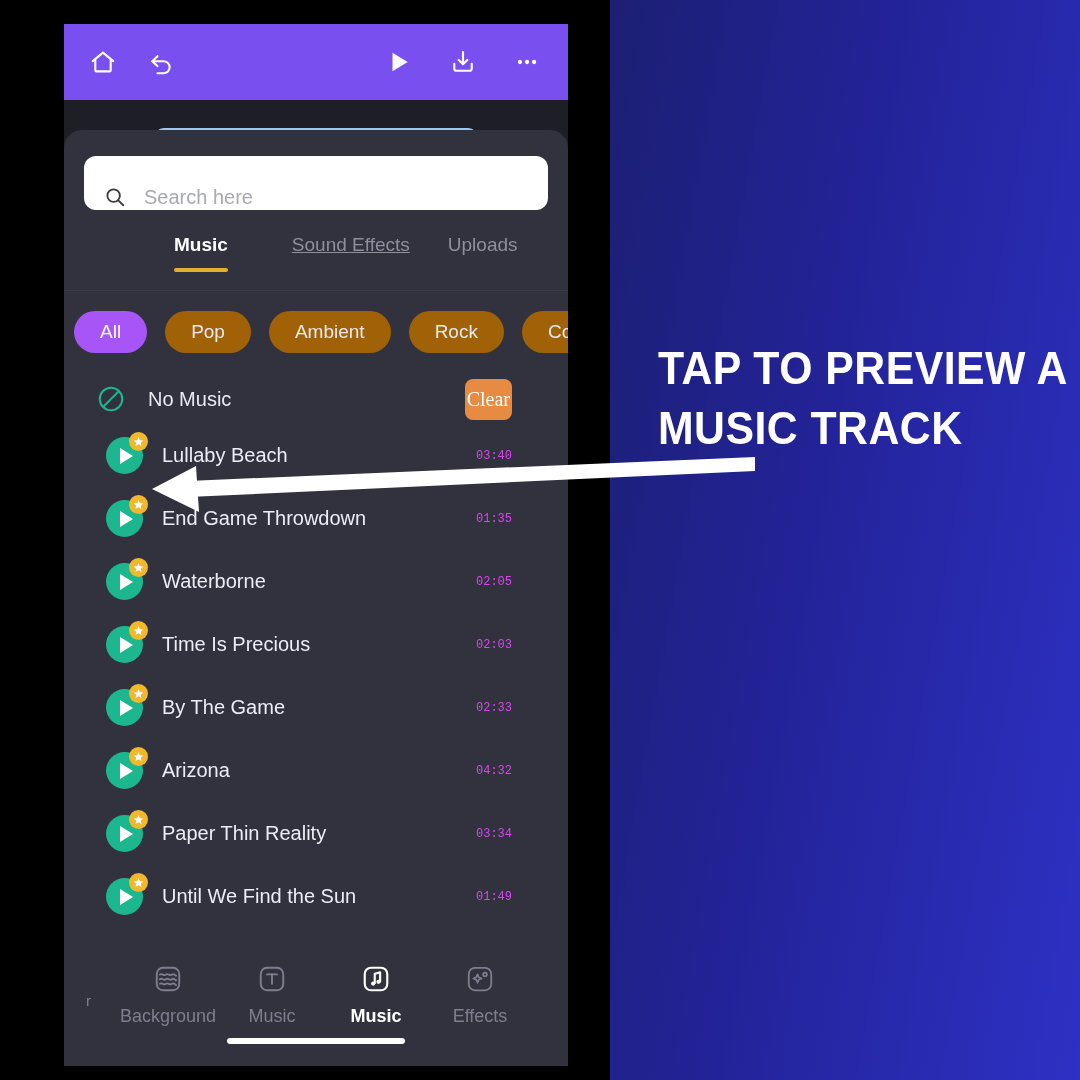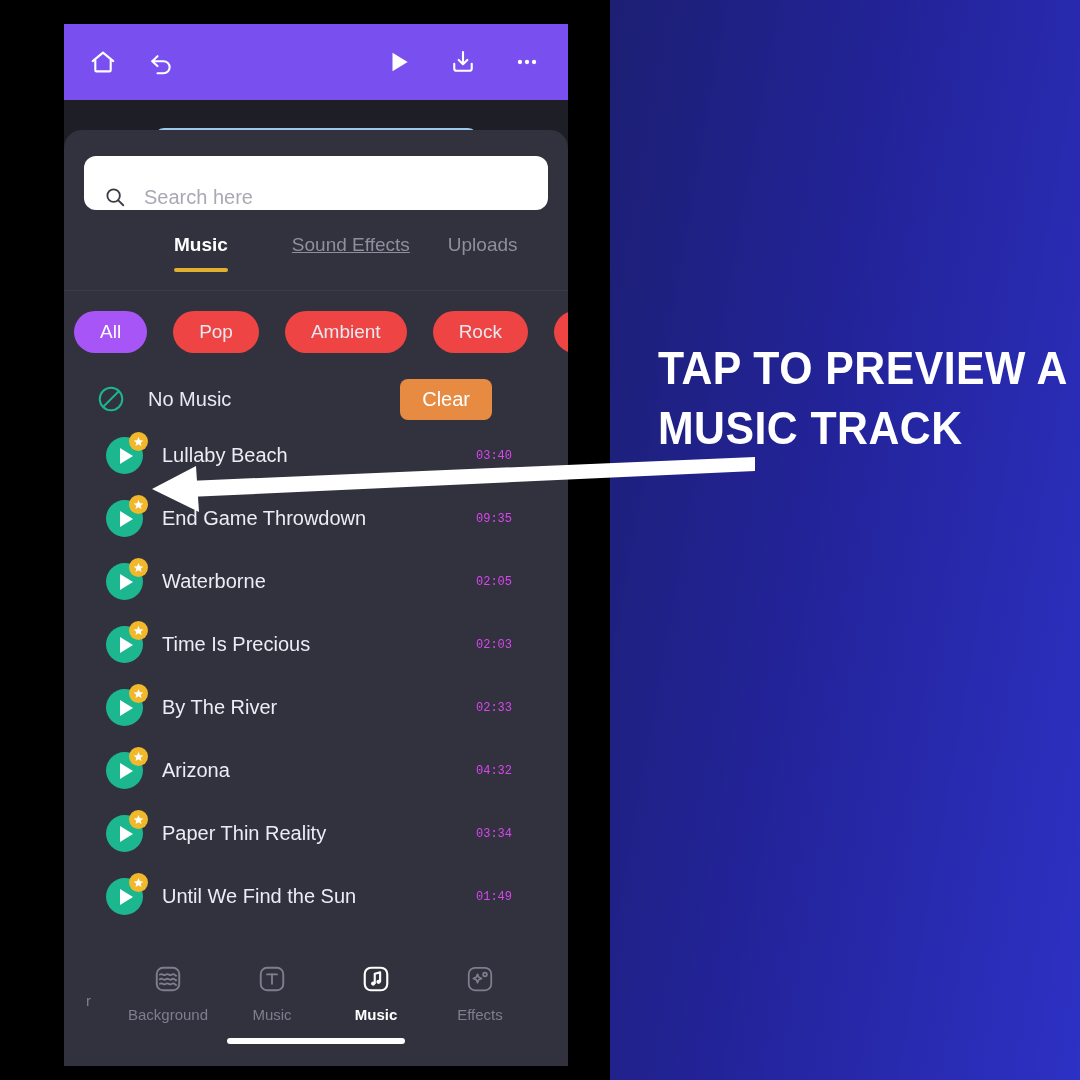--- a/index.html
+++ b/index.html
@@ -97,42 +97,42 @@
   }
   #tab-music{margin-left:110px;}
   #tab-sound{margin-left:64px;text-decoration:underline;}
   #tab-uploads{margin-left:38px;}
 
   #tabs-divider{position:absolute;left:0;top:160px;width:504px;height:1px;background:#3c3c49;}
 
   
   #chips{
     position:absolute;left:0;top:178px;width:504px;height:48px;
-    display:flex;align-items:center;gap:26px;padding-left:10px;overflow:hidden;
+    display:flex;align-items:center;gap:18px;padding-left:10px;overflow:hidden;
   }
   .chip{
-    flex:0 0 auto;height:42px;border-radius:21px;background:#ef4444;
+    flex:0 0 auto;height:42px;border-radius:21px;background:#a16207;
     color:#e8e8f0;font-size:19px;font-family:"Liberation Sans", sans-serif;
     display:flex;align-items:center;justify-content:center;padding:0 26px;cursor:pointer;
   }
   .chip.active{background:#a855f7;color:#ffffff;}
 
   
   #nomusic-row{
     position:absolute;left:0;top:240px;width:504px;height:58px;
     display:flex;align-items:center;
   }
   #nomusic-icon{margin-left:32px;width:30px;height:30px;}
   #nomusic-label{
     margin-left:22px;color:#e9e9f2;font-size:20px;font-family:"Liberation Sans", sans-serif;
   }
   #clear-btn{
-    margin-left:auto;margin-right:76px;background:#e88b42;color:#ffffff;
-    font-size:20px;font-family:Liberation Sans, sans-serif;
-    border:none;border-radius:8px;padding:9px 22px;cursor:pointer;
+    margin-left:auto;margin-right:56px;background:#e88b42;color:#ffffff;
+    font-size:20px;font-family:Liberation Serif, serif;
+    border:none;border-radius:8px;padding:9px 2px;cursor:pointer;
   }
 
   
   #tracklist{position:absolute;left:0;top:294px;width:504px;}
   .track{position:relative;height:63px;display:flex;align-items:center;cursor:pointer;}
   .track-art{position:relative;margin-left:42px;width:37px;height:37px;flex:0 0 auto;}
   .track-art .disc{
     position:absolute;left:0;top:0;width:37px;height:37px;border-radius:50%;
     background:#1cb68f;display:flex;align-items:center;justify-content:center;
   }
@@ -158,21 +158,21 @@
   #bottomnav{
     position:absolute;left:0;bottom:0;width:504px;height:118px;background:#32323f;
   }
   #nav-items{position:absolute;left:0;top:14px;width:504px;display:flex;align-items:flex-start;}
   .navitem{
     flex:0 0 auto;display:flex;flex-direction:column;align-items:center;
     width:104px;cursor:pointer;
   }
   .navitem .nv-icon{width:34px;height:34px;display:flex;align-items:center;justify-content:center;}
   .navitem .nv-label{
-    margin-top:10px;font-size:15px;color:#7e7e8e;font-family:"Liberation Sans", sans-serif;
+    margin-top:10px;font-size:18px;color:#7e7e8e;font-family:"Liberation Sans", sans-serif;
   }
   .navitem.active .nv-label{color:#ffffff;font-weight:bold;}
   #nav-partial{
     position:absolute;left:22px;top:44px;font-size:15px;color:#7e7e8e;
     font-family:"Liberation Sans", sans-serif;
   }
   #home-indicator{
     position:absolute;left:50%;transform:translateX(-50%);bottom:22px;
     width:178px;height:6px;border-radius:3px;background:#ffffff;
   }
@@ -295,21 +295,21 @@
             <div class="disc">
                 <div class="tri"></div>
               </div>
             <div class="star">
               <svg width="11" height="11" viewBox="0 0 24 24" fill="#fff">
                   <polygon points="12,2 15,9 22.5,9.6 16.8,14.6 18.6,22 12,18 5.4,22 7.2,14.6 1.5,9.6 9,9"></polygon>
                 </svg>
             </div>
           </div>
           <div class="track-title">End Game Throwdown</div>
-          <div class="track-dur">09:35</div>
+          <div class="track-dur">01:35</div>
         </div>
 
         <div class="track">
           <div class="track-art">
             <div class="disc">
                 <div class="tri"></div>
               </div>
             <div class="star">
               <svg width="11" height="11" viewBox="0 0 24 24" fill="#fff">
                   <polygon points="12,2 15,9 22.5,9.6 16.8,14.6 18.6,22 12,18 5.4,22 7.2,14.6 1.5,9.6 9,9"></polygon>
@@ -339,21 +339,21 @@
           <div class="track-art">
             <div class="disc">
                 <div class="tri"></div>
               </div>
             <div class="star">
               <svg width="11" height="11" viewBox="0 0 24 24" fill="#fff">
                   <polygon points="12,2 15,9 22.5,9.6 16.8,14.6 18.6,22 12,18 5.4,22 7.2,14.6 1.5,9.6 9,9"></polygon>
                 </svg>
             </div>
           </div>
-          <div class="track-title">By The River</div>
+          <div class="track-title">By The Game</div>
           <div class="track-dur">02:33</div>
         </div>
 
         <div class="track">
           <div class="track-art">
             <div class="disc">
                 <div class="tri"></div>
               </div>
             <div class="star">
               <svg width="11" height="11" viewBox="0 0 24 24" fill="#fff">

